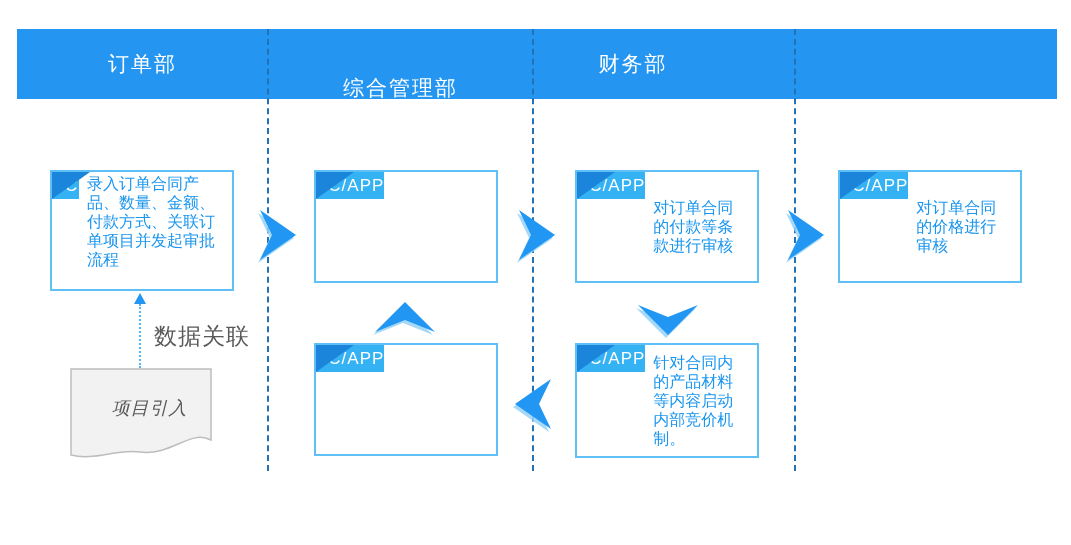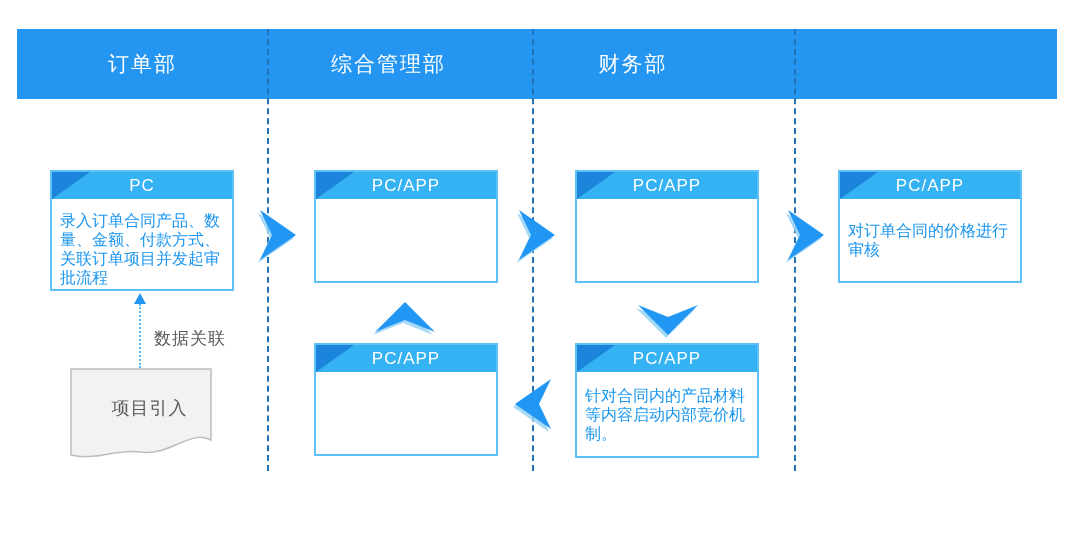--- a/index.html
+++ b/index.html
@@ -5,65 +5,65 @@
   * { margin:0; padding:0; box-sizing:border-box; }
   html,body { background:#ffffff; }
   body { font-family:"Liberation Sans","DejaVu Sans",sans-serif; }
   .canvas { position:relative; width:1071px; height:545px; background:#ffffff; overflow:hidden; }
 
   
   .band { position:absolute; left:17px; top:29px; width:1040px; height:70px; background:#2496F1; }
   .lane-title { position:absolute; top:29px; height:70px; line-height:70px; text-align:center;
                 color:#ffffff; font-size:21px; letter-spacing:2px; }
   .lt-1 { left:17px;  width:251px; }
-  .lt-2 { left:256px; width:265px; }
+  .lt-2 { left:268px; width:265px;margin-top:24px; }
   .lt-3 { left:502px; width:262px; }
   .lt-4 { left:795px; width:262px; }
 
   
   .lane-line { position:absolute; top:29px; height:442px; width:0; border-left:2px dashed #2272B8; }
   .ll-1 { left:267px; } .ll-2 { left:532px; } .ll-3 { left:794px; }
 
   
-  .node { position:absolute; background:#ffffff; border:2px solid #5FC0F7; display:flex; flex-direction:column; }
+  .node { position:absolute; background:#ffffff; border:2px solid #5FC0F7; display:flex; flex-direction:row; }
   .node-header { position:relative; height:27px; background:#35B2F3; color:#ffffff; font-size:17px;
                  text-align:center; line-height:27px; letter-spacing:1px; flex:0 0 27px; }
   .node-fold { position:absolute; left:0; top:0; width:0; height:0;
                border-top:27px solid #1A85DB; border-right:38px solid transparent; }
   .node-body { flex:1; color:#1B96EF; font-size:16px; line-height:19px; padding:3px 8px;
                display:flex; flex-direction:column; justify-content:center; }
-  .node-body.top { justify-content:flex-start; padding-top:12px; }
+  .node-body.top { justify-content:flex-start; padding-top:2px; }
   .n1 { left:50px;  top:170px; width:184px; height:121px; }
   .n2 { left:314px; top:170px; width:184px; height:113px; }
   .n3 { left:575px; top:170px; width:184px; height:113px; }
   .n4 { left:838px; top:170px; width:184px; height:113px; }
   .n5 { left:314px; top:343px; width:184px; height:113px; }
   .n6 { left:575px; top:343px; width:184px; height:115px; }
 
   
   .arrow { position:absolute; filter:drop-shadow(-2px 3px 0 rgba(150,210,246,.85)); }
   .ar-1 { left:260px; top:210px; }
   .ar-2 { left:519px; top:210px; }
   .ar-3 { left:788px; top:210px; }
   .ad-1 { left:638px; top:305px; }
   .au-1 { left:375px; top:302px; }
   .al-1 { left:515px; top:379px; }
 
   
   .doc { position:absolute; left:70px; top:368px; width:142px; height:94px; }
   .doc-label { position:absolute; left:70px; top:396px; width:159px; text-align:center;
-               color:#595959; font-size:18px; letter-spacing:1px; }
+               color:#595959; font-size:18px; letter-spacing:1px;font-style:italic; }
 
   
   .link-line { position:absolute; left:139px; top:304px; height:64px; width:0;
                border-left:2px dotted #53B7F5; }
   .link-head { position:absolute; left:134px; top:293px; width:0; height:0;
                border-left:6px solid transparent; border-right:6px solid transparent;
                border-bottom:11px solid #2196F3; }
-  .link-label { position:absolute; left:154px; top:321px; color:#595959; font-size:17px; letter-spacing:1px;margin-top:6px; }
+  .link-label { position:absolute; left:154px; top:321px; color:#595959; font-size:23px; letter-spacing:1px; }
 </style>
 </head>
 <body>
 
 <div class="canvas">
 
   <div class="band"></div>
   <div class="lane-title lt-1">订单部</div>
   <div class="lane-title lt-2">综合管理部</div>
   <div class="lane-title lt-3">财务部</div>
@@ -76,20 +76,21 @@
     <div class="node-header"><span class="node-fold"></span><span>PC</span></div>
     <div class="node-body top">录入订单合同产品、数量、金额、付款方式、关联订单项目并发起审批流程</div>
   </div>
 
   <div class="node n2">
     <div class="node-header"><span class="node-fold"></span><span>PC/APP</span></div>
   </div>
 
   <div class="node n3">
     <div class="node-header"><span class="node-fold"></span><span>PC/APP</span></div>
+    <div class="node-body">对订单合同的付款等条款进行审核</div>
   </div>
 
   <div class="node n4">
     <div class="node-header"><span class="node-fold"></span><span>PC/APP</span></div>
     <div class="node-body">对订单合同的价格进行审核</div>
   </div>
 
   <div class="node n5">
     <div class="node-header"><span class="node-fold"></span><span>PC/APP</span></div>
   </div>

